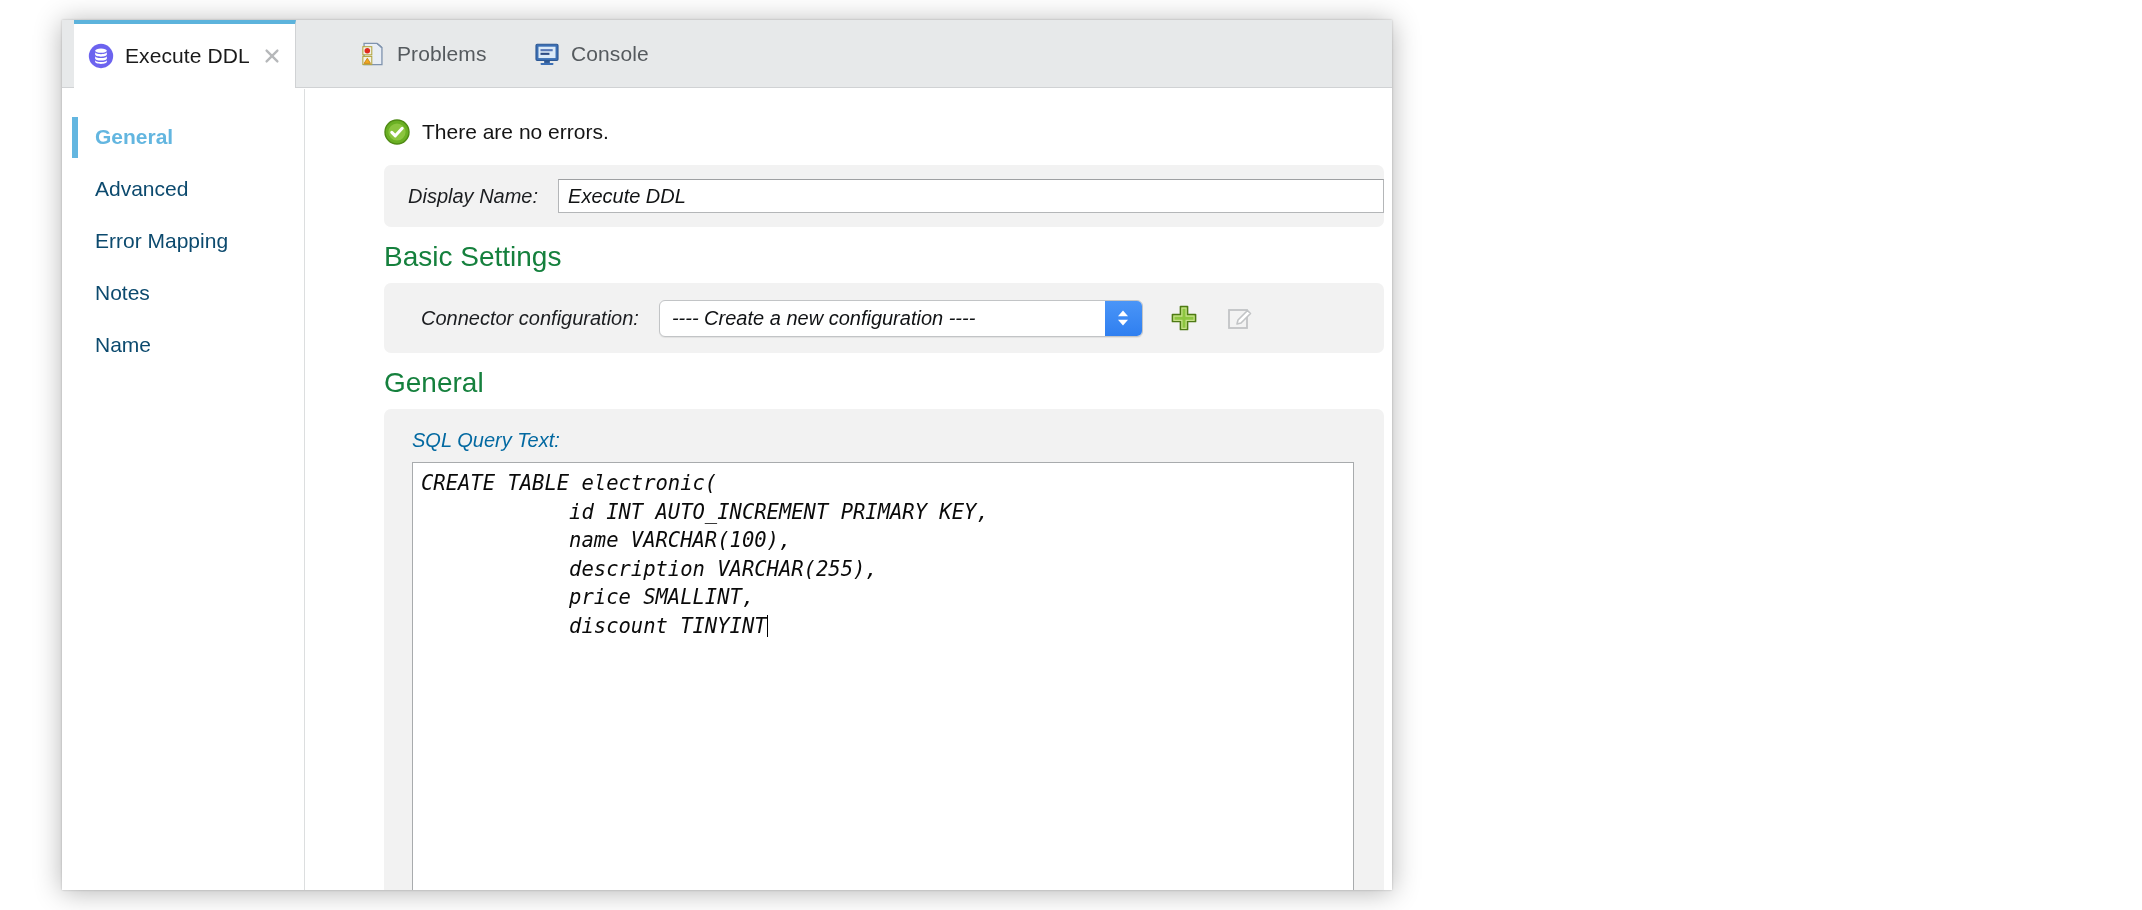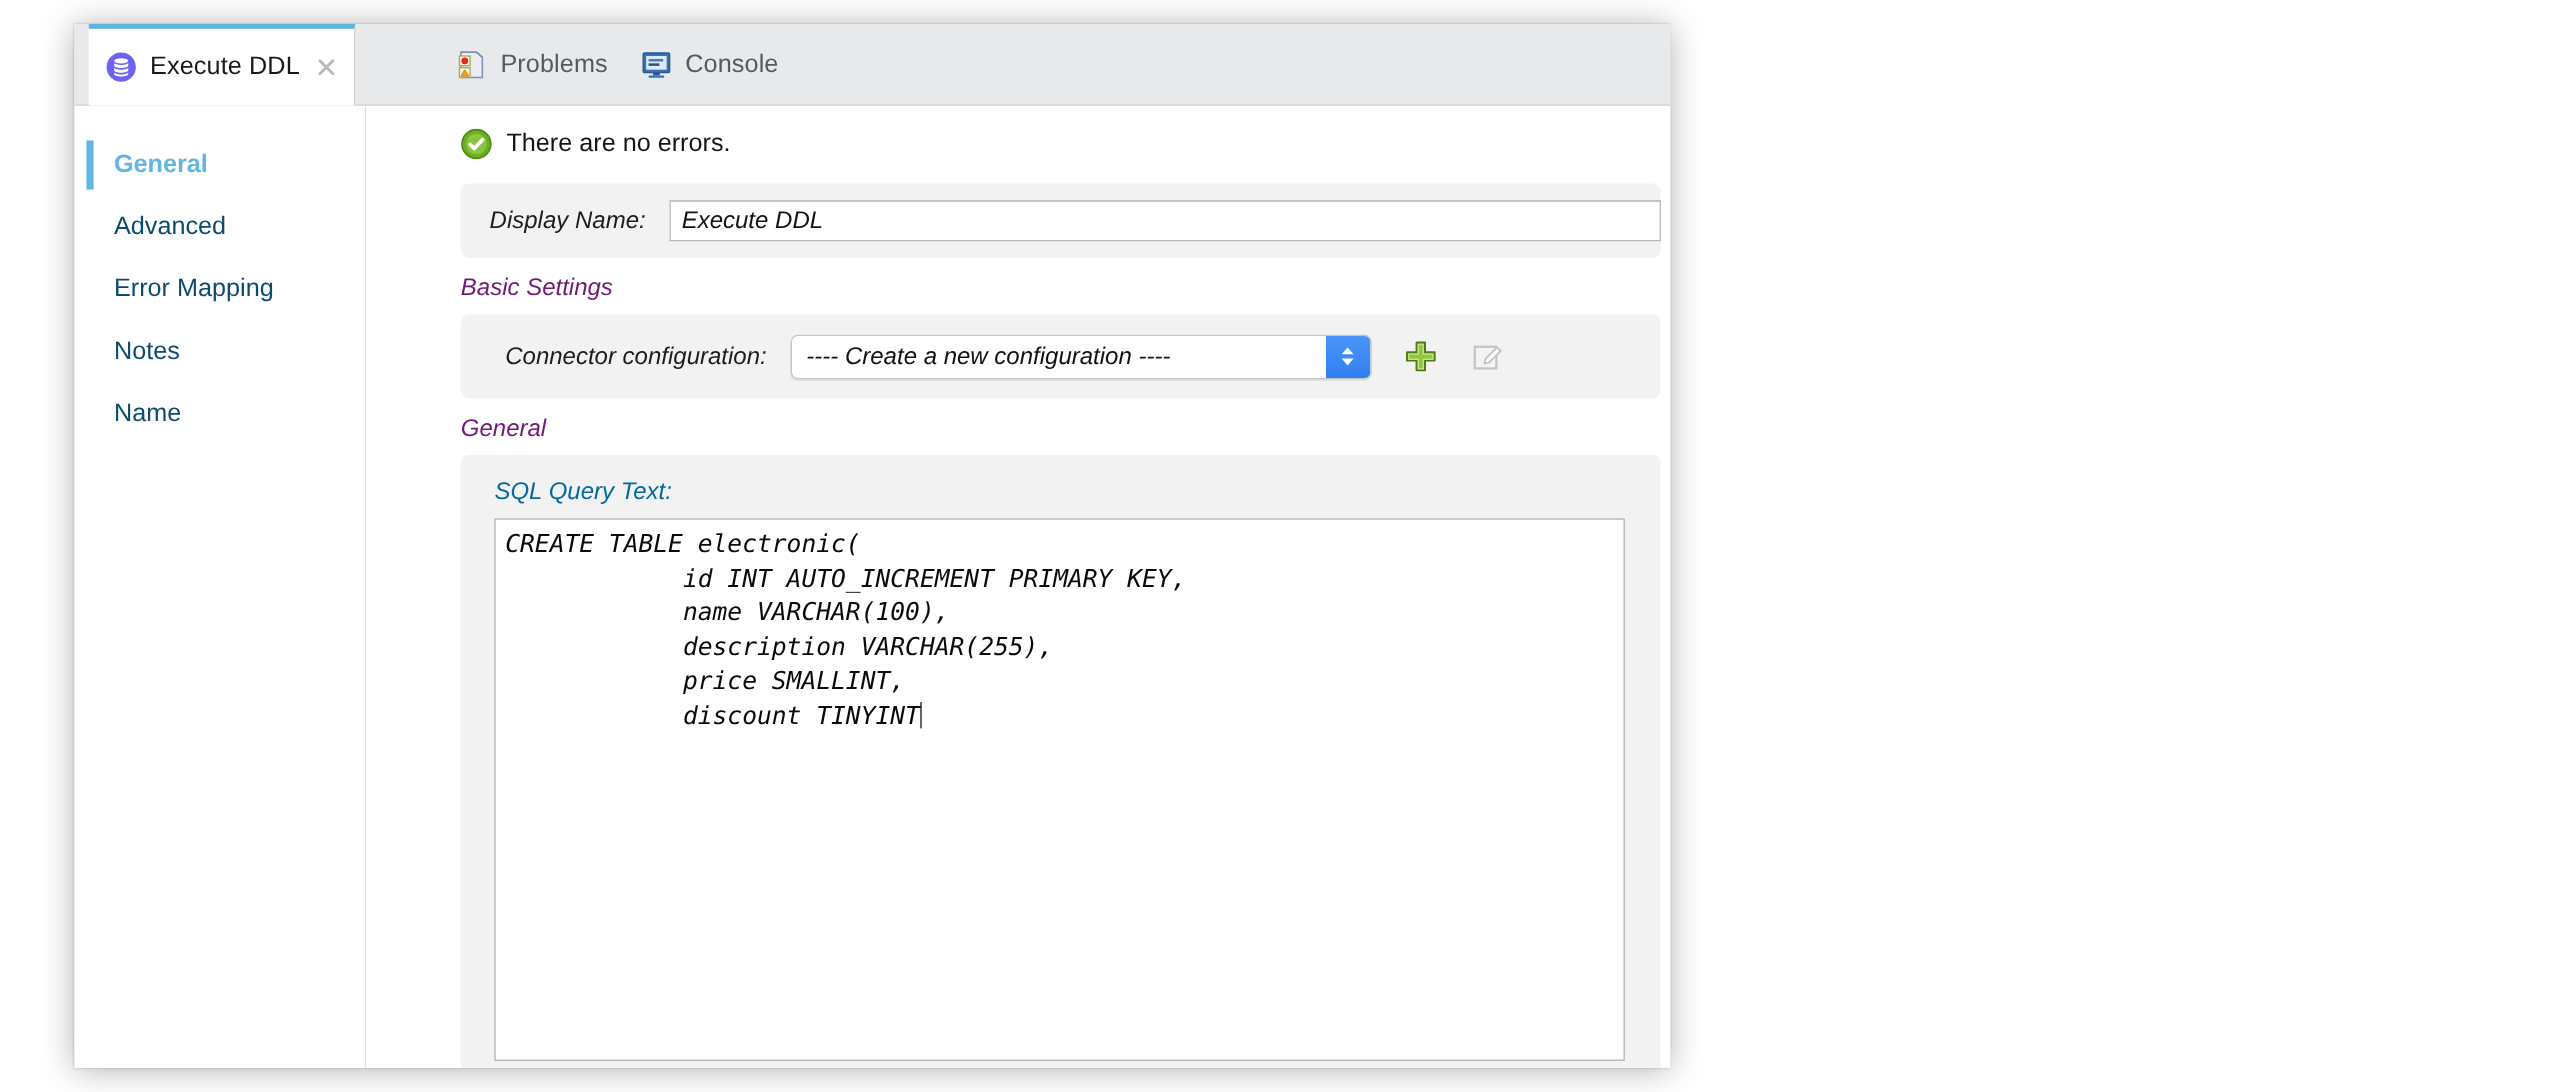--- a/index.html
+++ b/index.html
@@ -135,20 +135,21 @@
     box-sizing: border-box;
     overflow: hidden;
   }
 
   
   .status-row {
     display: flex;
     align-items: center;
     height: 62px;
     padding-left: 78px;
+    margin-top: 12px;
   }
   .status-text {
     font-size: 21px;
     color: #151515;
     margin-left: 12px;
   }
 
   
   .panel {
     margin: 0 8px 0 78px;
@@ -181,24 +182,23 @@
     border-top-color: #9ea0a2;
     box-sizing: border-box;
     display: flex;
     align-items: center;
     padding: 0 9px;
     font-size: 20px;
     color: #111314;
   }
 
   .section-title {
-    font-size: 20px;
-    color: #701a75;
+    font-size: 28px;
+    color: #15803d;
     padding: 14px 0 10px 78px;
-    font-style: italic;
   }
 
   .panel.connector {
     height: 70px;
     display: flex;
     align-items: center;
     padding-left: 37px;
   }
 
   
@@ -296,21 +296,21 @@
           <path d="M8.8 11.2v3.0c0 1.44 3.22 2.6 7.2 2.6s7.2-1.16 7.2-2.6v-3.0c0 1.44-3.22 2.6-7.2 2.6s-7.2-1.16-7.2-2.6z" fill="#ffffff"></path>
           <path d="M8.8 16.0v3.0c0 1.44 3.22 2.6 7.2 2.6s7.2-1.16 7.2-2.6v-3.0c0 1.44-3.22 2.6-7.2 2.6s-7.2-1.16-7.2-2.6z" fill="#ffffff"></path>
           <path d="M8.8 20.8v2.3c0 1.44 3.22 2.6 7.2 2.6s7.2-1.16 7.2-2.6v-2.3c0 1.44-3.22 2.6-7.2 2.6s-7.2-1.16-7.2-2.6z" fill="#ffffff"></path>
         </svg>
         <span class="tab-label">Execute DDL</span>
         <svg class="tab-close" viewBox="0 0 20 20">
           <path d="M4 4 L16 16 M16 4 L4 16" stroke="#b6b8ba" stroke-width="2.6" stroke-linecap="round" fill="none"></path>
         </svg>
       </div>
 
-      <div class="tab tab-inactive" style="left:308px;">
+      <div class="tab tab-inactive" style="left:288px;">
         <svg class="tab-icon" viewBox="0 0 32 32">
           <path d="M5 3 h16 c3 2 4 4 6 5 v21 h-22 z" fill="#e9eef5" stroke="#7f93ae" stroke-width="1.6"></path>
           <path d="M21 3 c3 2 4 4 6 5" fill="none" stroke="#7f93ae" stroke-width="1.6"></path>
           <rect x="3.5" y="7" width="11" height="10" fill="#f2f1e6" stroke="#b3a642" stroke-width="1.3"></rect>
           <circle cx="9" cy="12" r="3.4" fill="#e02a1f"></circle>
           <rect x="3.5" y="19" width="11" height="10" fill="#f2f1e6" stroke="#b3a642" stroke-width="1.3"></rect>
           <path d="M9 21.2 L13 27.6 H5 z" fill="#f0a91e" stroke="#c77c0b" stroke-width="1"></path>
         </svg>
         <span class="tab-label">Problems</span>
       </div>

